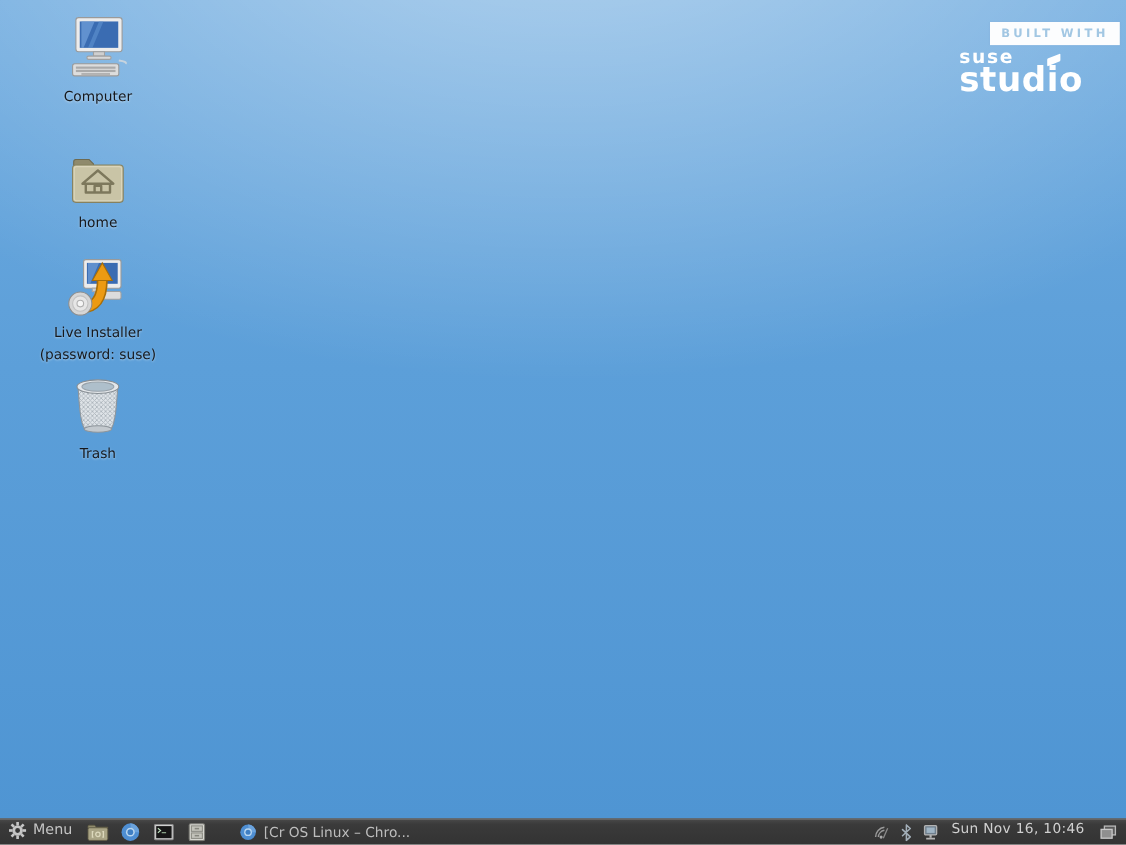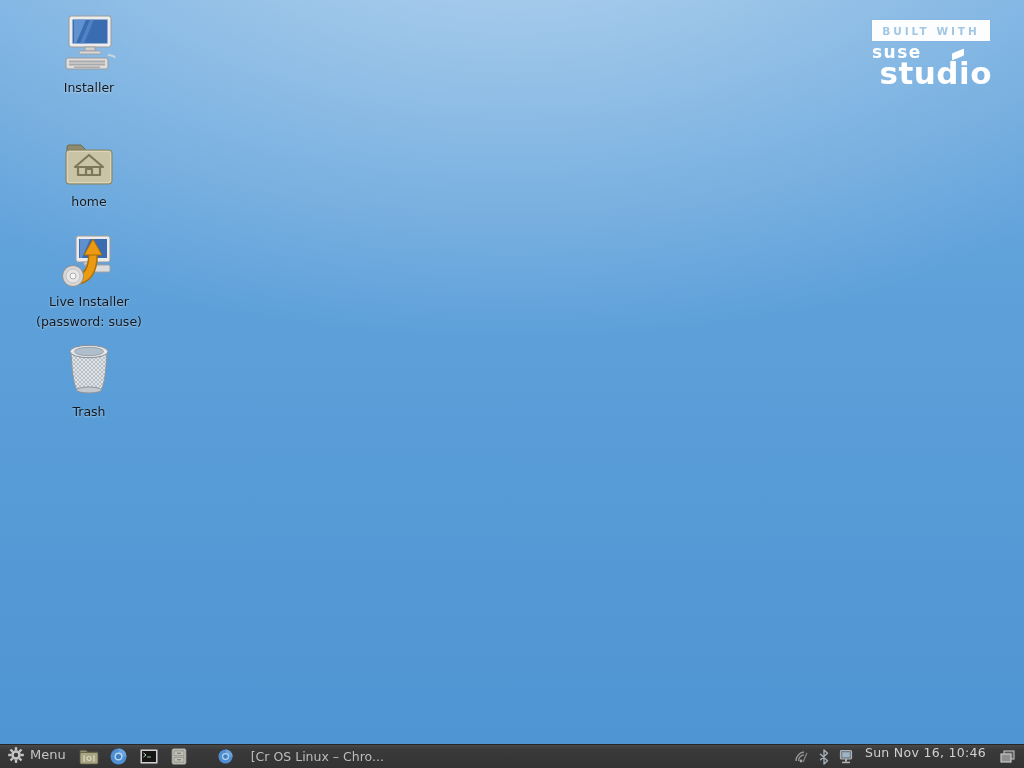--- a/index.html
+++ b/index.html
@@ -23,44 +23,44 @@
   .di-computer { top:14px; }
   .di-home { top:128px; }
   .di-installer { top:228px; }
   .di-trash { top:338px; }
 
   
   .branding { position:absolute; top:20px; right:32px; width:120px; text-align:left; }
   .badge {
     display:block; width:118px; padding:5px 0 4px 0; text-align:center;
     background:#fcfdfe; color:#a2c7e3; font-size:10.5px; font-weight:bold;
-    letter-spacing:3px; box-shadow:0 0 1px rgba(120,160,200,0.6);
+    letter-spacing:3px; box-shadow:0 0 1px rgba(120,160,200,0.6);margin-left:28px;
   }
   .brand { color:#ffffff; margin-top:2px; position:relative; }
   .brand .l1 { display:block; font-size:17px; font-weight:bold; letter-spacing:1.5px; line-height:19px; }
-  .brand .l2 { display:block; font-size:31px; font-weight:bold; letter-spacing:0.5px; line-height:28px; margin-top:-3px;text-align:right; }
+  .brand .l2 { display:block; font-size:31px; font-weight:bold; letter-spacing:0.5px; line-height:28px; margin-top:-3px; }
   .noteflag {
     position:absolute; right:28px; top:8px; width:12px; height:7px;
     background:#ffffff; transform:skewY(-22deg); border-radius:1px;
   }
 
   
   .taskbar {
     position:absolute; left:0; right:0; bottom:0; height:24px;
     background:linear-gradient(180deg, #484848 0%, #3a3a3a 20%, #333333 100%);
     border-top:1px solid #262626;
     display:flex; align-items:center; color:#c8c8c8;
   }
   .tb-left { display:flex; align-items:center; height:100%; }
   .tb-right { margin-left:auto; display:flex; align-items:flex-start; height:100%; padding-right:6px; }
   .menu-btn { display:flex; align-items:center; gap:6px; padding:0 10px 4px 8px; height:100%; cursor:pointer; }
   .menu-btn .mlabel { font-size:13px; color:#c4c4c4; }
   .launcher { display:flex; align-items:center; justify-content:center; width:26px; height:100%; cursor:pointer; }
   .launcher + .launcher { margin-left:4px; }
-  .win-btn { display:flex; align-items:center; gap:18px; margin-left:18px; padding:0 8px; height:100%; cursor:pointer; }
+  .win-btn { display:flex; align-items:center; gap:7px; margin-left:18px; padding:0 8px; height:100%; cursor:pointer; }
   .win-btn .wlabel { font-size:12.5px; color:#bdbdbd; white-space:nowrap; }
   .tray-ic { display:flex; align-items:center; justify-content:center; width:22px; height:100%; cursor:pointer; }
   .clock { font-size:12.5px; color:#d0d0d0; padding:0 10px 0 8px; letter-spacing:0.3px; cursor:default; }
   svg { display:block; }
 </style>
 </head>
 <body>
 
 <div class="desktop">
 
@@ -75,21 +75,21 @@
         <rect x="19" y="37" width="22" height="3" rx="1.5" fill="#d8d8d8" stroke="#a0a0a0"></rect>
         <rect x="6" y="44" width="42" height="11" rx="2" fill="#dddddd" stroke="#999999"></rect>
         <g fill="#aaaaaa">
           <rect x="9" y="46.5" width="36" height="2"></rect>
           <rect x="9" y="49.5" width="36" height="2"></rect>
           <rect x="14" y="52.5" width="26" height="1.5"></rect>
         </g>
         <path d="M48,41 q8,1 6,3" stroke="#c8d4de" stroke-width="2" fill="none"></path>
       </svg>
     </div>
-    <div class="lbl">Installer</div>
+    <div class="lbl">Computer</div>
   </div>
 
   <div class="di di-home">
     <div class="ic">
       <svg width="54" height="48" viewBox="0 0 54 48">
         <path d="M5,12 L5,7 q0,-2 2,-2 L19,5 l4,4 l0,3 z" fill="#8f8a6c" stroke="#6e6a50"></path>
         <rect x="4" y="10" width="46" height="34" rx="3" fill="#c9c4a6" stroke="#86815f"></rect>
         <rect x="5.5" y="11.5" width="43" height="31" rx="2" fill="none" stroke="#e2ddc4" opacity="0.7"></rect>
         <g fill="none" stroke="#7d785c" stroke-width="2.2" stroke-linejoin="round">
           <polygon points="13,27 27,15 41,27"></polygon>

